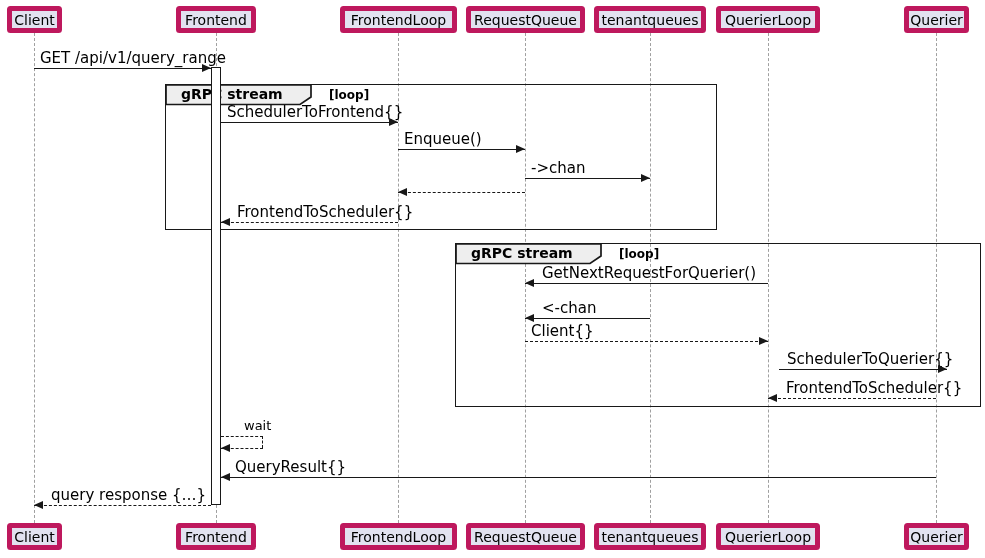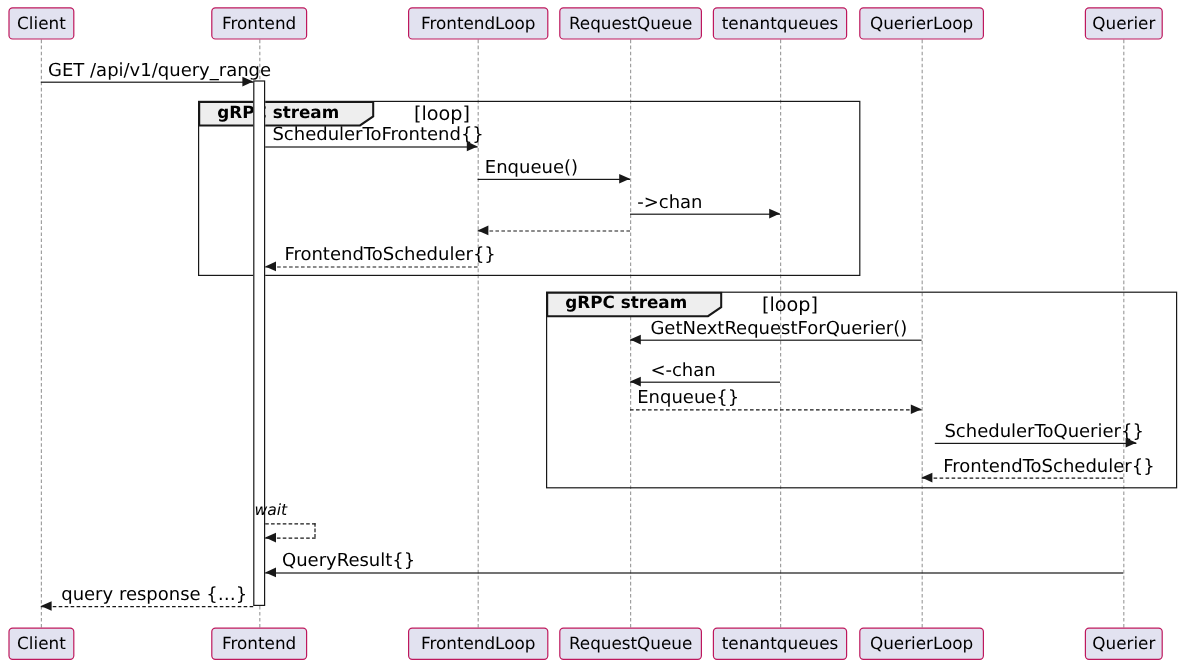--- a/index.html
+++ b/index.html
@@ -4,41 +4,41 @@
 <style>
   html,body { margin:0; padding:0; background:#ffffff; }
   #canvas {
     position:relative; width:985px; height:558px; background:#ffffff;
     font-family:"DejaVu Sans","Liberation Sans",sans-serif; color:#000;
     overflow:hidden;
   }
   
   .pbox {
     position:absolute; height:27px; box-sizing:border-box;
-    background:#E2E2F0; border:1px solid #be185d; border-radius:3.5px;
+    background:#E2E2F0; border:5px solid #be185d; border-radius:3.5px;
     display:flex; align-items:center; justify-content:center;
     font-size:14px; color:#000; white-space:nowrap;
   }
   
   .lifeline { position:absolute; width:0; border-left:1px dashed #A0A0A0; }
   
   .activation {
     position:absolute; box-sizing:border-box;
     background:#ffffff; border:1px solid #181818; z-index:3;
   }
   
   .group { position:absolute; border:1.7px solid #181818; box-sizing:border-box; z-index:2; }
   .ghead { position:absolute; top:-1px; left:-1px; width:200px; height:22px; }
   .ghead svg { position:absolute; left:0; top:0; }
   .gtitle {
     position:absolute; left:16px; top:1px; font-weight:bold; font-size:14px;
     line-height:19px; white-space:nowrap;
   }
   .gcond {
-    position:absolute; left:180px; top:3px; font-weight:normal; font-size:16px;
+    position:absolute; left:164px; top:3px; font-weight:bold; font-size:12px;
     line-height:16px; white-space:nowrap;
   }
   
   .msg { position:absolute; height:0; border-top:1px solid #181818; z-index:4; }
   .msg.dashed { border-top-style:dashed; }
   .msg .lbl {
     position:absolute; bottom:2px; font-size:15px; white-space:nowrap; color:#000;
   }
   .ah { position:absolute; width:0; height:0;
         border-top:4px solid transparent; border-bottom:4px solid transparent; }
@@ -131,35 +131,35 @@
     <span class="lbl" style="left:17px;">GetNextRequestForQuerier()</span>
     <span class="ah l"></span>
   </div>
 
   <div class="msg" style="left:525px; top:318px; width:125px;">
     <span class="lbl" style="left:17px;">&lt;-chan</span>
     <span class="ah l"></span>
   </div>
 
   <div class="msg dashed" style="left:525px; top:341px; width:243px;">
-    <span class="lbl" style="left:6px;">Enqueue{}</span>
+    <span class="lbl" style="left:6px;">Client{}</span>
     <span class="ah r"></span>
   </div>
 
   <div class="msg" style="left:768px; top:369px; width:168px;margin-left:11px;">
     <span class="lbl" style="left:8px;">SchedulerToQuerier{}</span>
     <span class="ah r"></span>
   </div>
 
   <div class="msg dashed" style="left:768px; top:398px; width:168px;">
     <span class="lbl" style="left:18px;">FrontendToScheduler{}</span>
     <span class="ah l"></span>
   </div>
 
-  <div class="flabel" style="left:212px; top:418px;font-style:italic;">wait</div>
+  <div class="flabel" style="left:244px; top:418px;">wait</div>
   <div class="msg dashed" style="left:221px; top:436px; width:42px;"></div>
   <div class="vseg" style="left:262px; top:436px; height:12px;"></div>
   <div class="msg dashed" style="left:221px; top:448px; width:42px;">
     <span class="ah l"></span>
   </div>
 
   <div class="msg" style="left:221px; top:477px; width:715px;">
     <span class="lbl" style="left:14px;">QueryResult{}</span>
     <span class="ah l"></span>
   </div>

